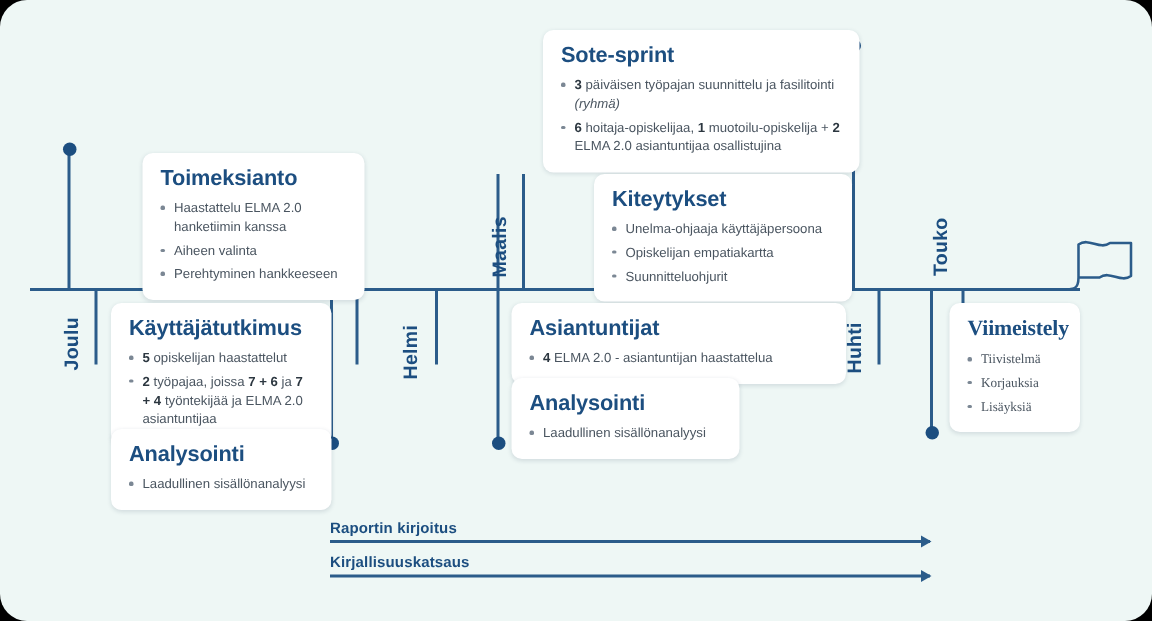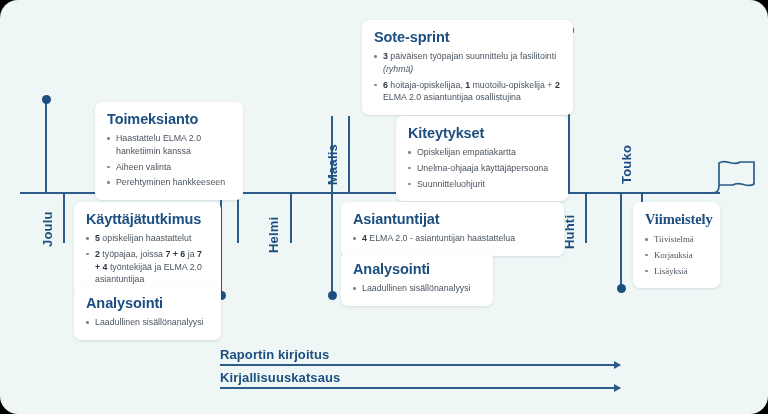--- a/index.html
+++ b/index.html
@@ -89,21 +89,21 @@
     border-radius: 50%;
   }
   .card li b { color: #2c3740; font-weight: bold; }
   .card li i { font-style: italic; }
 
   
   .arrowrow { position: absolute; }
   .arrowrow .lbl {
     color: #1c4e80;
     font-weight: bold;
-    font-size: 13px;
+    font-size: 10px;
     margin-bottom: 2px;
     letter-spacing: .1px;
   }
   .arrowrow .bar {
     position: relative;
     height: 1.6px;
     background: #2b5c8a;
   }
   .arrowrow .bar::after {
     content: "";
@@ -173,22 +173,22 @@
     <h3>Sote-sprint</h3>
     <ul>
       <li><b>3</b> päiväisen työpajan suunnittelu ja fasilitointi <i>(ryhmä)</i></li>
       <li><b>6</b> hoitaja-opiskelijaa, <b>1</b> muotoilu-opiskelija + <b>2</b> ELMA 2.0 asiantuntijaa osallistujina</li>
     </ul>
   </div>
 
   <div class="card" style="left:396px; top:116px; width:172px;">
     <h3>Kiteytykset</h3>
     <ul>
+      <li>Unelma-ohjaaja käyttäjäpersoona</li>
       <li>Opiskelijan empatiakartta</li>
-      <li>Unelma-ohjaaja käyttäjäpersoona</li>
       <li>Suunnitteluohjurit</li>
     </ul>
   </div>
 
   <div class="card" style="left:74px; top:202px; width:147px;">
     <h3>Käyttäjätutkimus</h3>
     <ul>
       <li><b>5</b> opiskelijan haastattelut</li>
       <li><b>2</b> työpajaa, joissa <b>7 + 6</b> ja <b>7 + 4</b> työntekijää ja ELMA 2.0 asiantuntijaa</li>
     </ul>

